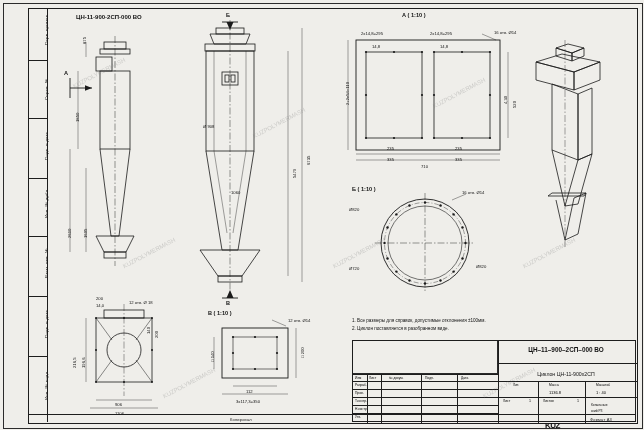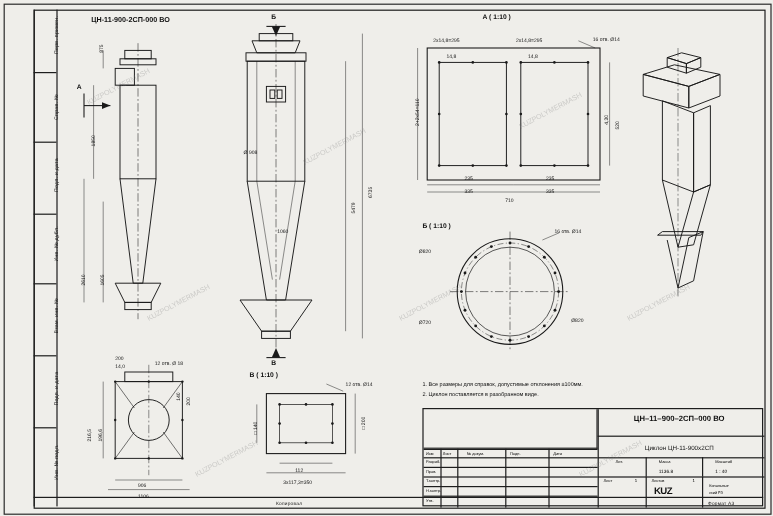--- a/index.html
+++ b/index.html
@@ -311,21 +311,21 @@
     <div style="position:absolute;left:196px;top:48.5px;font-size:4px;">1136.8</div>
     <div style="position:absolute;left:243px;top:48.5px;font-size:4px;">1 : 40</div>
 
     <div class="vline" style="left:185px;top:56px;width:.6px;height:26px;"></div>
     <div class="vline" style="left:232px;top:56px;width:.6px;height:26px;"></div>
     <div style="position:absolute;left:150px;top:58px;font-size:3.3px;">Лист</div>
     <div style="position:absolute;left:176px;top:58px;font-size:3.6px;">1</div>
     <div style="position:absolute;left:190px;top:58px;font-size:3.3px;">Листов</div>
     <div style="position:absolute;left:224px;top:58px;font-size:3.6px;">1</div>
 
-    <div class="logo" style="left:192px;top:64px;">KUZ</div>
+    <div class="logo" style="left:192px;top:80px;">KUZ</div>
     <div style="position:absolute;left:238px;top:62px;font-size:3.2px;">Копальные</div>
     <div style="position:absolute;left:238px;top:68px;font-size:3.2px;">ский РЗ</div>
   </div>
 
   <div class="hline" style="left:28px;top:414px;width:608px;height:.8px;"></div>
   <div class="txt" style="left:230px;top:417px;font-size:4px;">Копировал</div>
   <div class="txt" style="left:590px;top:417px;font-size:4px;">Формат А3</div>
 
   <div class="wm" style="left:70px;top:70px;">KUZPOLYMERMASH</div>
   <div class="wm" style="left:250px;top:120px;">KUZPOLYMERMASH</div>

